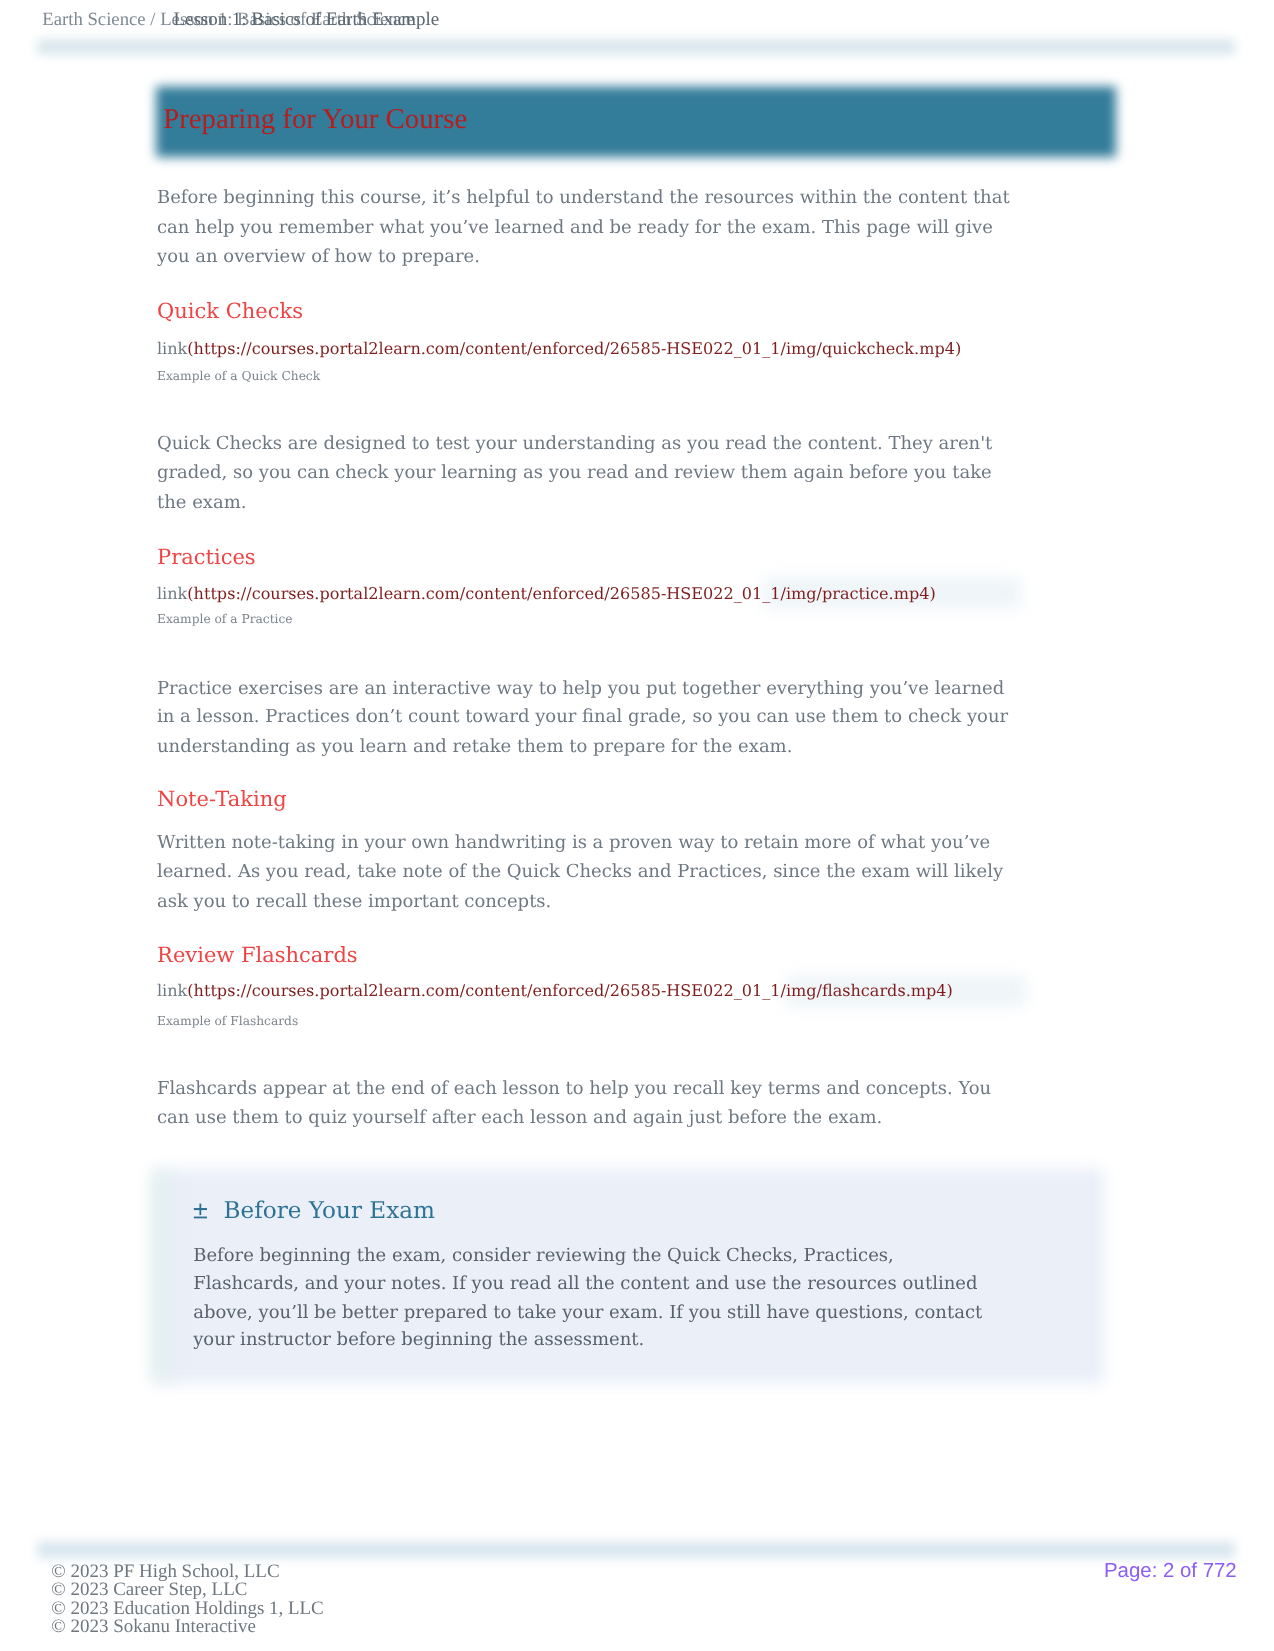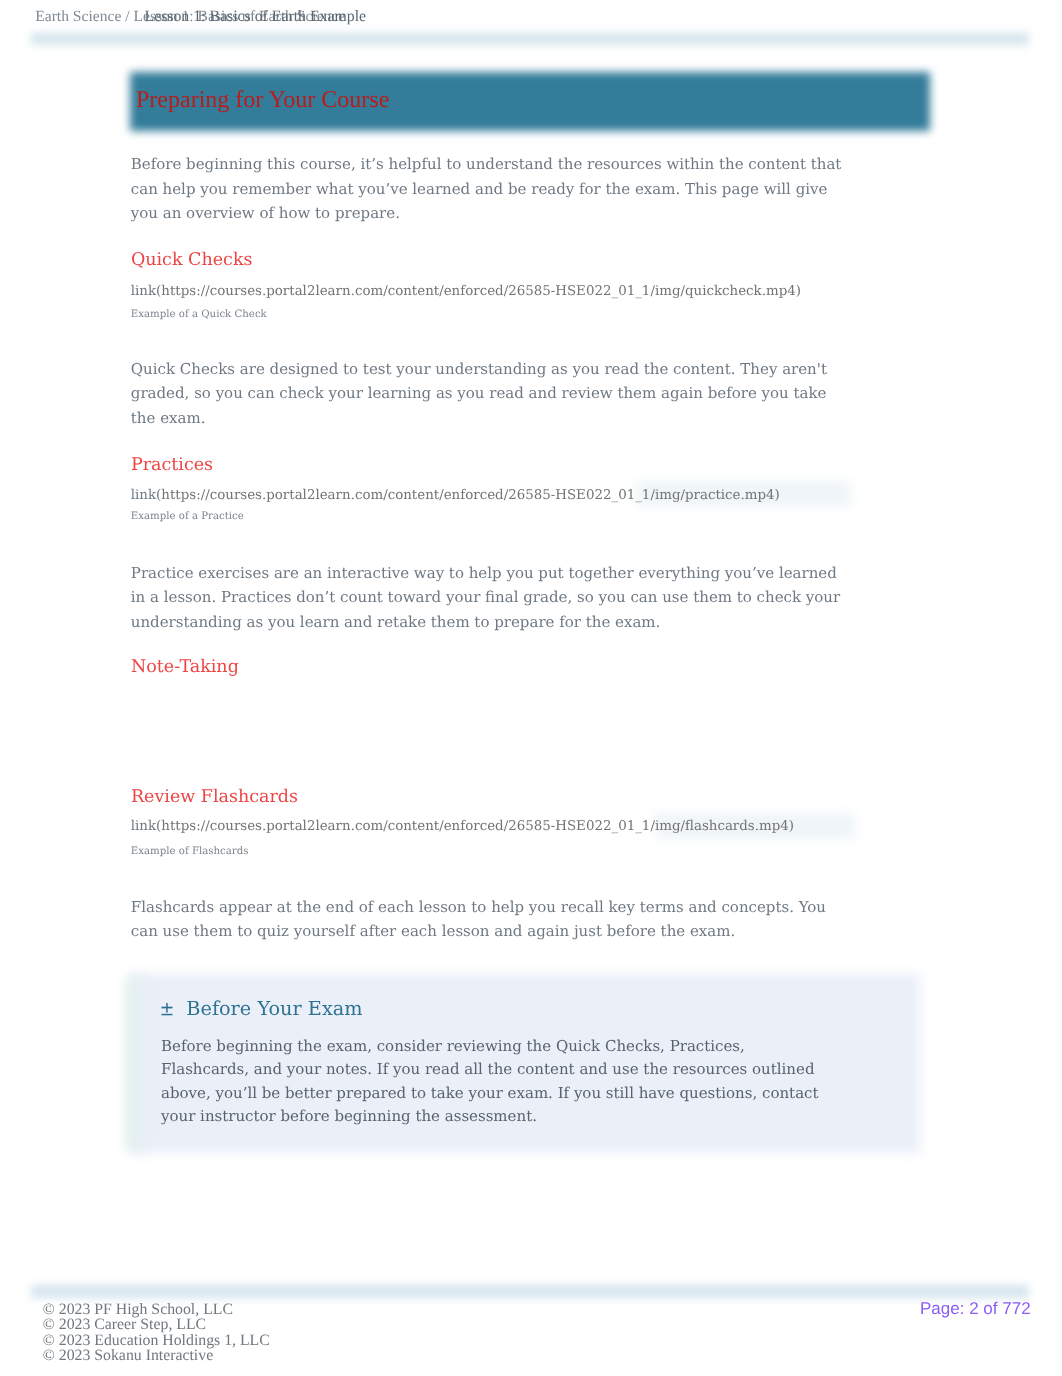--- a/index.html
+++ b/index.html
@@ -21,21 +21,21 @@
   .titletext{position:absolute;left:136px;top:87.3px;font-size:24px;line-height:26px;
              font-family:"Liberation Serif",serif;color:#b91c1c;white-space:nowrap;}
 
   
   p.body{position:absolute;left:130.8px;margin:0;font-size:15px;line-height:24.5px;
          color:#6e7882;width:715px;}
   h2.sec{position:absolute;left:130.9px;margin:0;font-size:17.5px;line-height:22px;
          font-weight:normal;color:#ef4444;white-space:nowrap;}
   .linkline{position:absolute;left:130.8px;font-size:13.4px;line-height:18px;white-space:nowrap;}
   .linkline .pfx{color:#6e7882;}
-  .linkline .url{color:#737373;}
+  .linkline .url{color:#7f1d1d;}
   .caption{position:absolute;left:130.8px;font-size:10.2px;line-height:14px;color:#7c848c;
            white-space:nowrap;}
   .vidband{position:absolute;height:26px;background:#e9f1f5;filter:blur(6px);opacity:.75;}
 
   
   .callout{position:absolute;left:131px;top:974px;width:789px;height:179px;
            background:#eaeff8;filter:blur(6px);}
   .callout-edge{position:absolute;left:126px;top:976px;width:16px;height:175px;
            background:#e3f0ef;filter:blur(6px);}
   .callout-head{position:absolute;left:186.3px;top:997.5px;font-size:19.3px;line-height:22px;
@@ -72,20 +72,21 @@
   <div class="caption" style="top:308.3px">Example of a Quick Check</div>
   <p class="body" style="top:356.6px">Quick Checks are designed to test your understanding as you read the content. They aren't graded, so you can check your learning as you read and review them again before you take the exam.</p>
 
   <div class="vidband" style="left:636px;top:481px;width:215px"></div>
   <h2 class="sec" style="top:453.6px">Practices</h2>
   <div class="linkline" style="top:487.4px"><span class="pfx">link</span><span class="url">(https://courses.portal2learn.com/content/enforced/26585-HSE022_01_1/img/practice.mp4)</span></div>
   <div class="caption" style="top:509.7px">Example of a Practice</div>
   <p class="body" style="top:560.8px">Practice exercises are an interactive way to help you put together everything you’ve learned in a lesson. Practices don’t count toward your final grade, so you can use them to check your understanding as you learn and retake them to prepare for the exam.</p>
 
   <h2 class="sec" style="top:656.4px">Note-Taking</h2>
+  <p class="body" style="top:689.7px">Written note-taking in your own handwriting is a proven way to retain more of what you’ve learned. As you read, take note of the Quick Checks and Practices, since the exam will likely ask you to recall these important concepts.</p>
 
   <div class="vidband" style="left:655px;top:813px;width:200px"></div>
   <h2 class="sec" style="top:785.6px">Review Flashcards</h2>
   <div class="linkline" style="top:818.2px"><span class="pfx">link</span><span class="url">(https://courses.portal2learn.com/content/enforced/26585-HSE022_01_1/img/flashcards.mp4)</span></div>
   <div class="caption" style="top:844.5px">Example of Flashcards</div>
   <p class="body" style="top:894.7px">Flashcards appear at the end of each lesson to help you recall key terms and concepts. You can use them to quiz yourself after each lesson and again just before the exam.</p>
 
   <div class="callout"></div>
   <div class="callout-edge"></div>
   <svg class="pm-icon" viewBox="0 0 13 14" aria-hidden="true">

